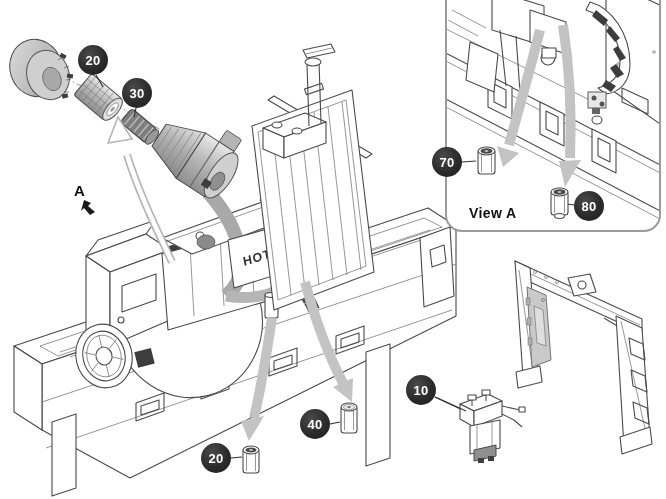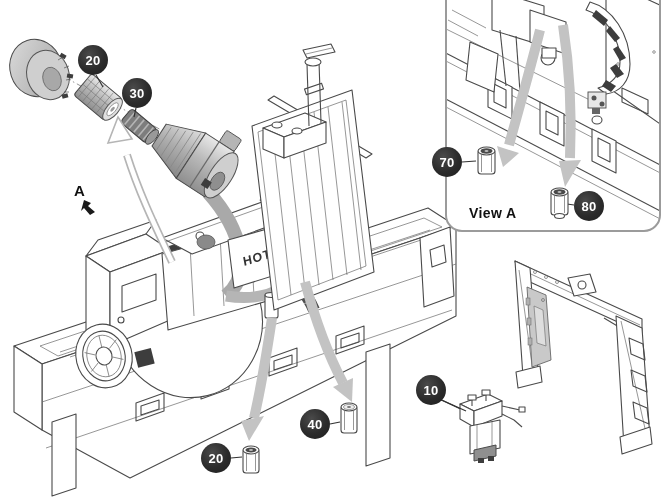--- a/index.html
+++ b/index.html
@@ -416,21 +416,21 @@
       <ellipse class="ln" cx="559.5" cy="216" rx="5" ry="2.5"></ellipse>
     </g>
     <rect x="446" y="-30" width="214" height="261" rx="16" fill="none" stroke="#9b9b9b" stroke-width="2"></rect>
   </g>
 
   <line class="tick" x1="435" y1="397" x2="466" y2="411"></line>
 
   <path d="M84,200 L91,203 L88,206 L95,212 L90,215 L84,208 L81,211 Z" fill="#1a1a1a"></path>
 </svg>
 
-<div class="callout" style="left:406px;top:375px;margin-left:10px;">10</div>
+<div class="callout" style="left:406px;top:375px;">10</div>
 <div class="callout" style="left:78px;top:45px;">20</div>
 <div class="callout" style="left:201px;top:443px;">20</div>
 <div class="callout" style="left:300px;top:409px;">40</div>
 <div class="callout" style="left:432px;top:147px;">70</div>
 <div class="callout" style="left:574px;top:191px;">80</div>
 <div class="callout" style="left:122px;top:78px;">30</div>
 
 <div id="label-a" class="diagram-label">A</div>
 <div id="view-title" class="diagram-label">View A</div>
 

